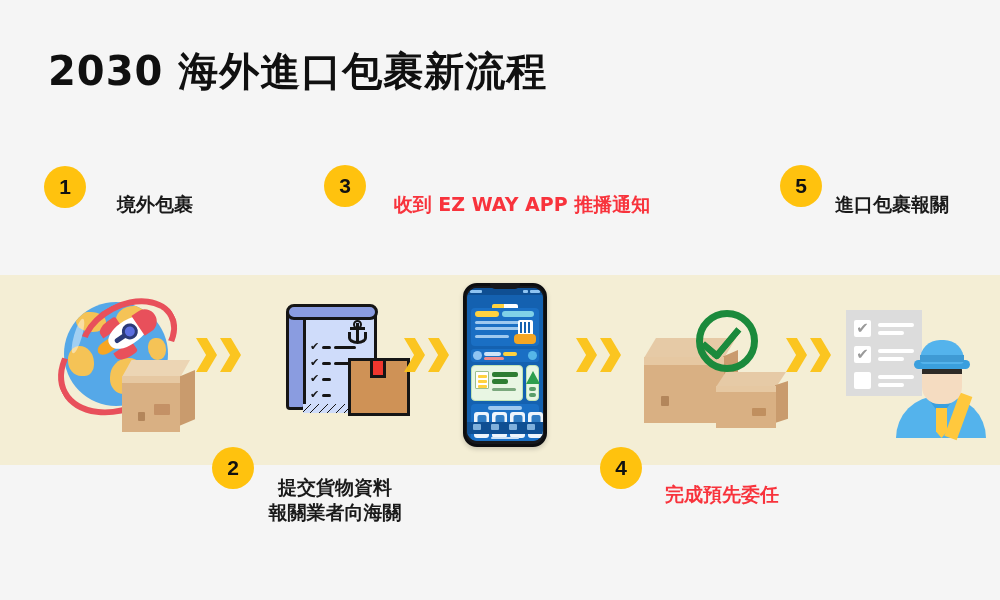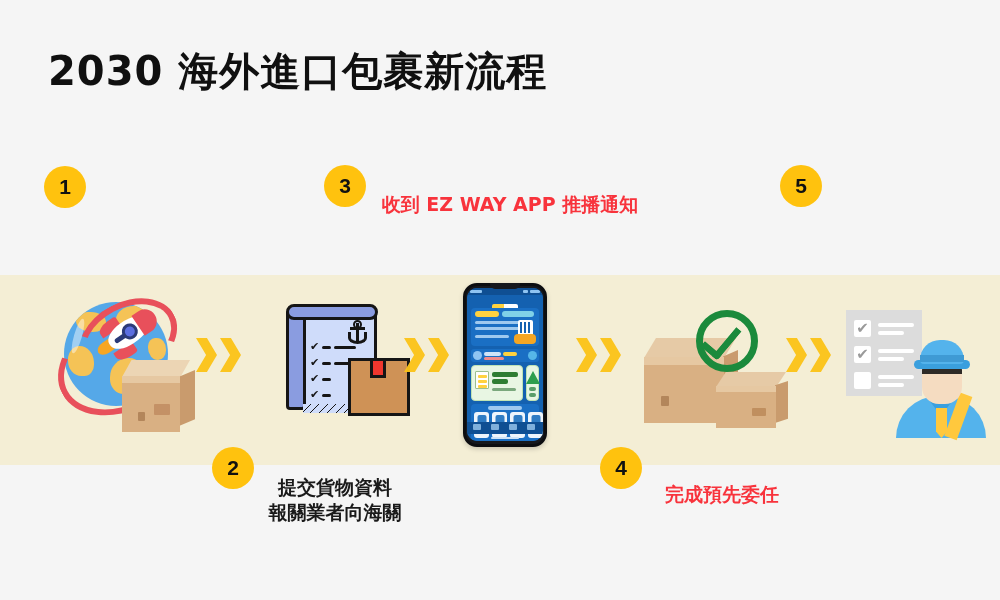--- a/index.html
+++ b/index.html
@@ -43,21 +43,21 @@
     z-index:3;
   }
   .caption.dark{color:#1a1a1a;}
   .caption.red{color:#f8333c;}
   .caption .ln{display:block;}
 
   
   #step1 .badge{left:44px;top:166px;}
   #step1 .caption{left:60px;top:192px;width:190px;}
   #step3 .badge{left:324px;top:165px;}
-  #step3 .caption{left:336px;top:192px;width:348px;}
+  #step3 .caption{left:348px;top:192px;width:348px;}
   #step5 .badge{left:780px;top:165px;}
   #step5 .caption{left:796px;top:192px;width:192px;}
   
   #step2 .badge{left:212px;top:447px;}
   #step2 .caption{left:225px;top:475px;width:220px;}
   #step4 .badge{left:600px;top:447px;}
   #step4 .caption{left:612px;top:482px;width:220px;}
 
   
   .arrows{position:absolute;top:338px;display:flex;gap:3px;z-index:2;}
@@ -464,33 +464,35 @@
       <div class="chev"></div>
   </div>
   <div class="arrows" id="arr4">
     <div class="chev"></div>
       <div class="chev"></div>
   </div>
 
   <div class="step" id="step1">
     <div class="badge">1</div>
     <div class="caption dark">
+      <span class="ln">境外包裹</span>
     </div>
   </div>
 
   <div class="step" id="step3">
     <div class="badge">3</div>
     <div class="caption red">
       <span class="ln">收到 EZ WAY APP 推播通知</span>
     </div>
   </div>
 
   <div class="step" id="step5">
     <div class="badge">5</div>
     <div class="caption dark">
+      <span class="ln">進口包裹報關</span>
     </div>
   </div>
 
   <div class="step" id="step2">
     <div class="badge">2</div>
     <div class="caption dark">
       <span class="ln">提交貨物資料</span>
       <span class="ln">報關業者向海關</span>
     </div>
   </div>

